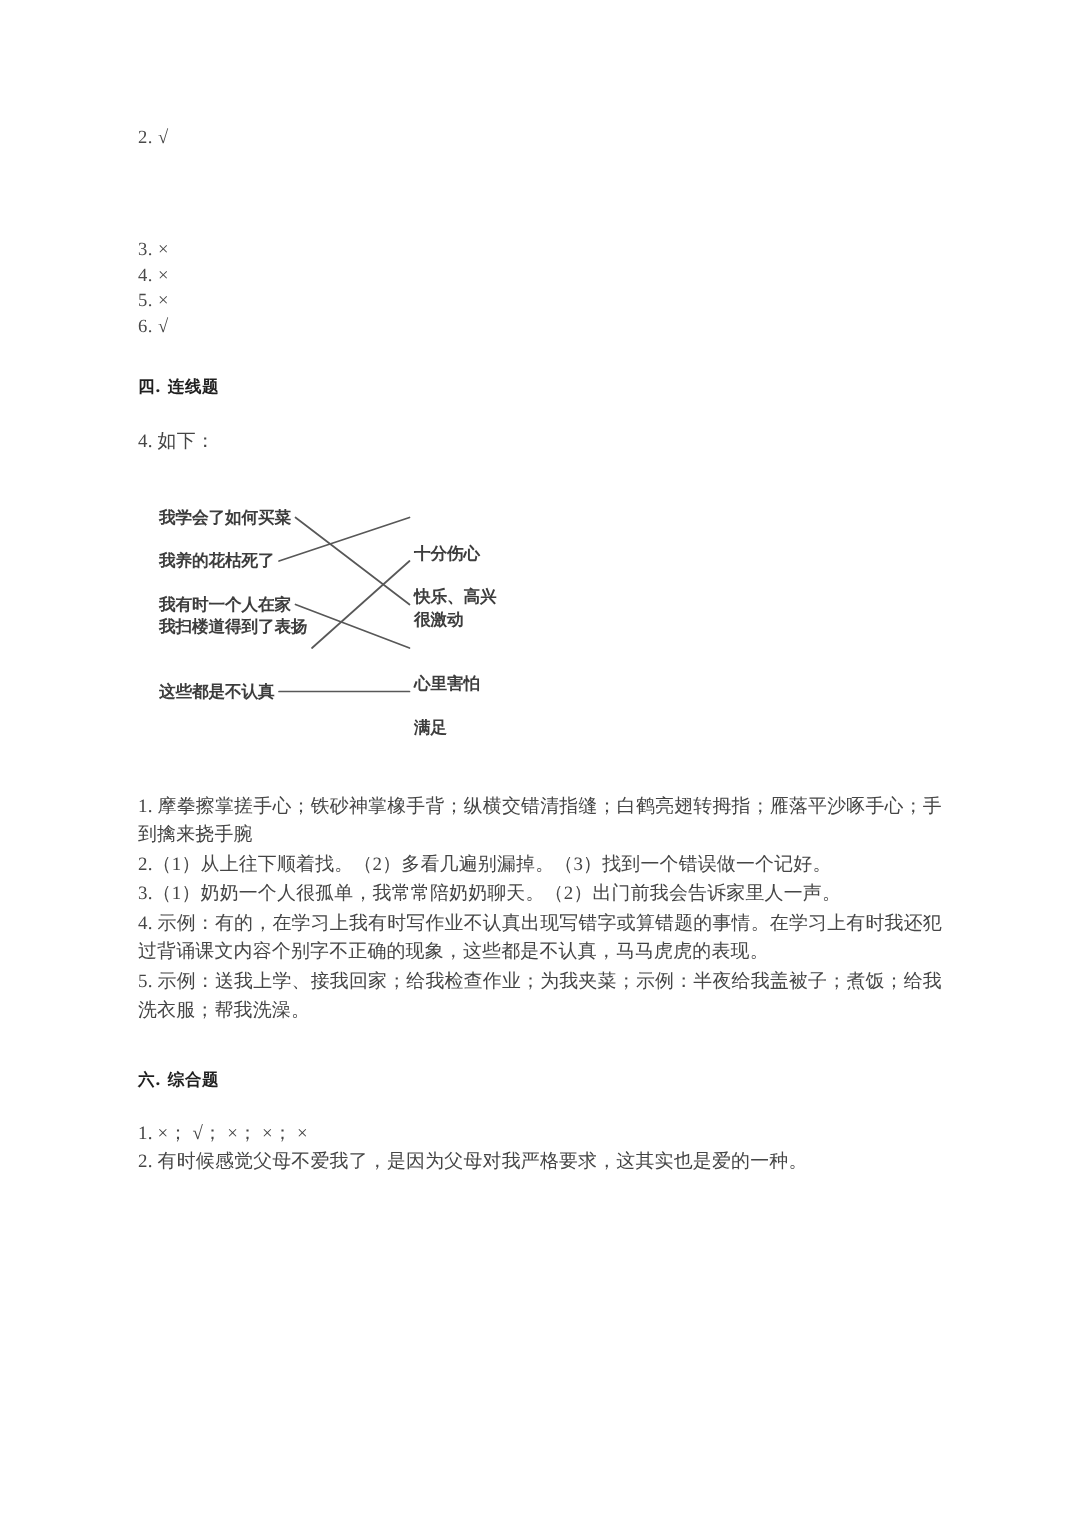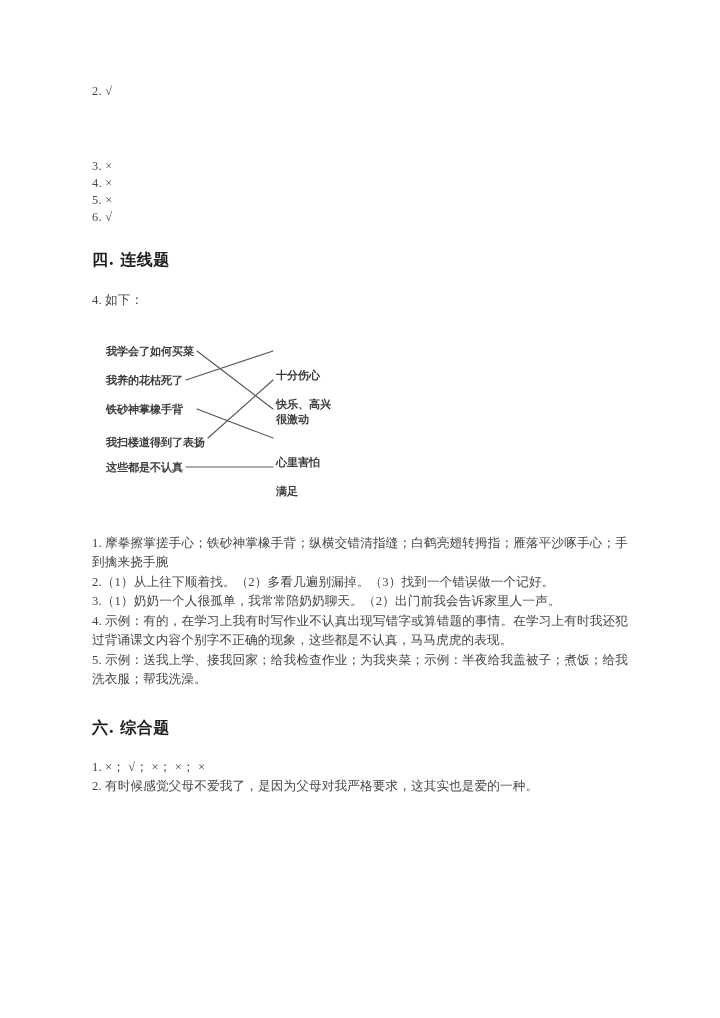--- a/index.html
+++ b/index.html
@@ -31,21 +31,21 @@
     color: #4a4a4a;
     letter-spacing: 0.3px;
     white-space: pre;
   }
   .spacer-gap { height: 58px; }
 
   
   .section-heading {
     font-family: "DejaVu Serif", "Liberation Serif", serif;
     font-weight: bold;
-    font-size: 16px;
+    font-size: 11px;
     color: #1f1f1f;
     letter-spacing: 0.4px;
   }
 
   
   .para {
     font-size: 12.6px;
     line-height: 19.5px;
     color: #454545;
     text-align: justify;
@@ -122,22 +122,22 @@
           <line x1="80" y1="41" x2="167" y2="12"></line>
           <line x1="91" y1="70" x2="167" y2="99"></line>
           <line x1="102" y1="99" x2="167" y2="41"></line>
           <line x1="80" y1="128" x2="167" y2="128"></line>
         </g>
     </svg>
 
     <div class="match-col left">
       <div class="match-item" style="top:12px">我学会了如何买菜</div>
       <div class="match-item" style="top:41px">我养的花枯死了</div>
-      <div class="match-item" style="top:70px">铁砂神掌橡手背</div>
-      <div class="match-item" style="top:103px">我扫楼道得到了表扬</div>
+      <div class="match-item" style="top:70px">我有时一个人在家</div>
+      <div class="match-item" style="top:85px">我扫楼道得到了表扬</div>
       <div class="match-item" style="top:128px">这些都是不认真</div>
     </div>
 
     <div class="match-col right">
       <div class="match-item" style="top:12px">十分伤心</div>
       <div class="match-item" style="top:41px">快乐、高兴</div>
       <div class="match-item" style="top:56px">很激动</div>
       <div class="match-item" style="top:99px">心里害怕</div>
       <div class="match-item" style="top:128px">满足</div>
     </div>

